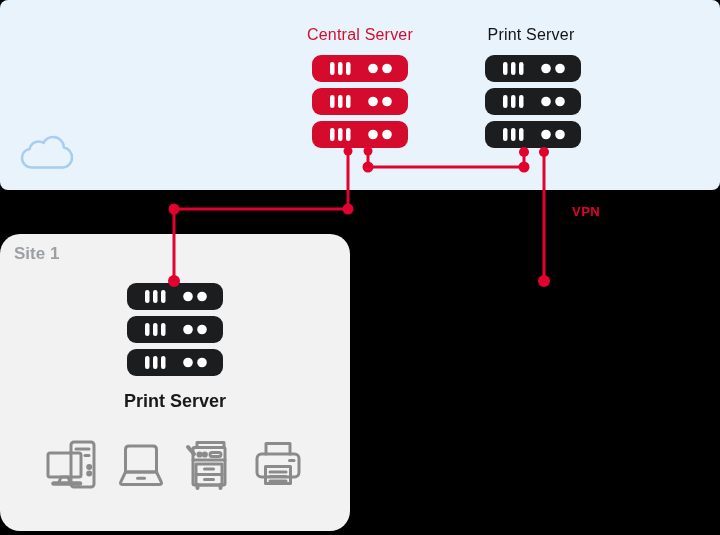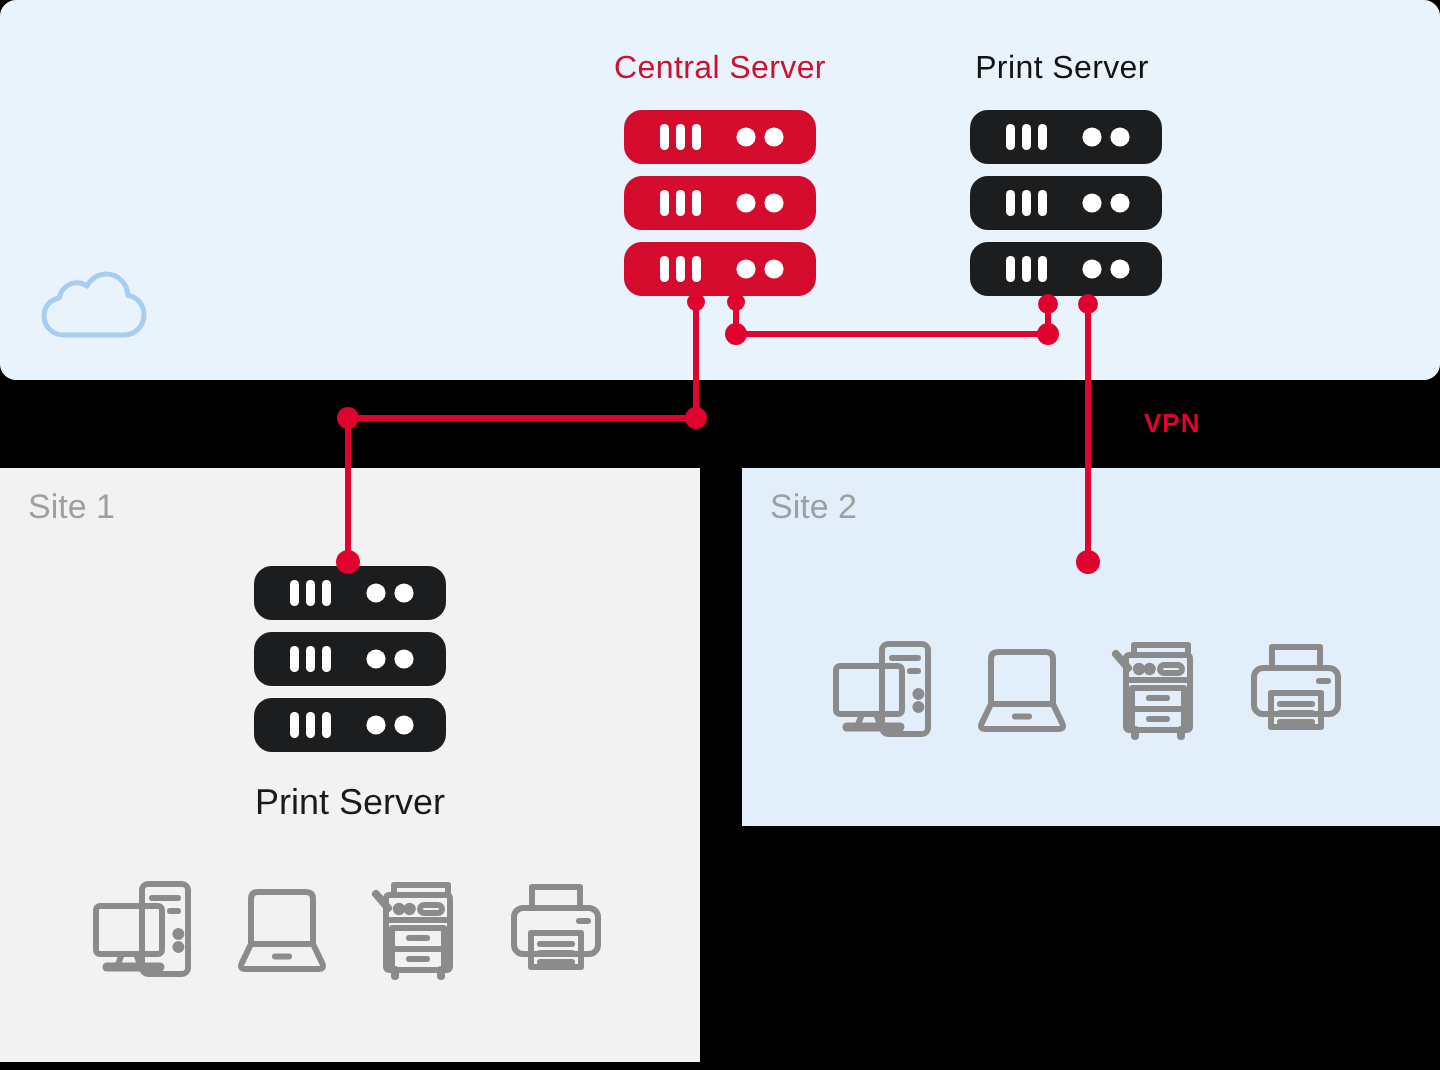--- a/index.html
+++ b/index.html
@@ -18,21 +18,21 @@
   .srv-central{left:312px;top:55px;color:#D40B2D;}
   .srv-printtop{left:485px;top:55px;color:#1C1D1F;}
   .srv-site1{left:127px;top:49px;color:#1C1D1F;}
   .srv-label{
     position:absolute;top:26px;width:140px;text-align:center;
     font-size:16px;letter-spacing:.2px;
   }
   .lbl-central{left:290px;color:#D10F2E;}
   .lbl-printtop{left:461px;color:#131313;}
   
-  .site{position:absolute;border-radius:0;}
+  .site{position:absolute;border-radius:20px;font-weight:bold;}
   .site1{left:0;top:234px;width:350px;height:297px;background:#F2F2F3;--panel:#F2F2F3;}
   .site2{left:371px;top:234px;width:349px;height:179px;background:#E2EEFA;--panel:#E2EEFA;}
   .site-title{
     position:absolute;left:14px;top:10px;font-size:17px;color:#9DA0A3;
   }
   .s1-srv-label{
     position:absolute;left:105px;top:157px;width:140px;text-align:center;
     font-size:18px;color:#1A1A1C;
   }
   .dev-row{
@@ -157,45 +157,20 @@
           </svg>
         </span>
         <span class="dev">
           <svg viewBox="0 0 52 52">
             <use href="#i-printer"></use>
           </svg>
         </span>
       </div>
   </div>
 
-  <div class="site site2">
-    <div class="site-title">Site 2</div>
-    <div class="dev-row s2">
-        <span class="dev">
-          <svg viewBox="0 0 52 52">
-            <use href="#i-desktop"></use>
-          </svg>
-        </span>
-        <span class="dev">
-          <svg viewBox="0 0 52 52">
-            <use href="#i-laptop"></use>
-          </svg>
-        </span>
-        <span class="dev">
-          <svg viewBox="0 0 52 52">
-            <use href="#i-copier"></use>
-          </svg>
-        </span>
-        <span class="dev">
-          <svg viewBox="0 0 52 52">
-            <use href="#i-printer"></use>
-          </svg>
-        </span>
-      </div>
-  </div>
 
   <div class="vpn">VPN</div>
 
   <svg class="wires" viewBox="0 0 720 535">
     <g stroke="#E1022E" stroke-width="3" fill="none">
       <path d="M348,147 V209 H174 V281"></path>
       <path d="M368,147 V167 H524 V149"></path>
       <path d="M544,149 V281"></path>
     </g>
     <g fill="#E1022E" stroke="none">

